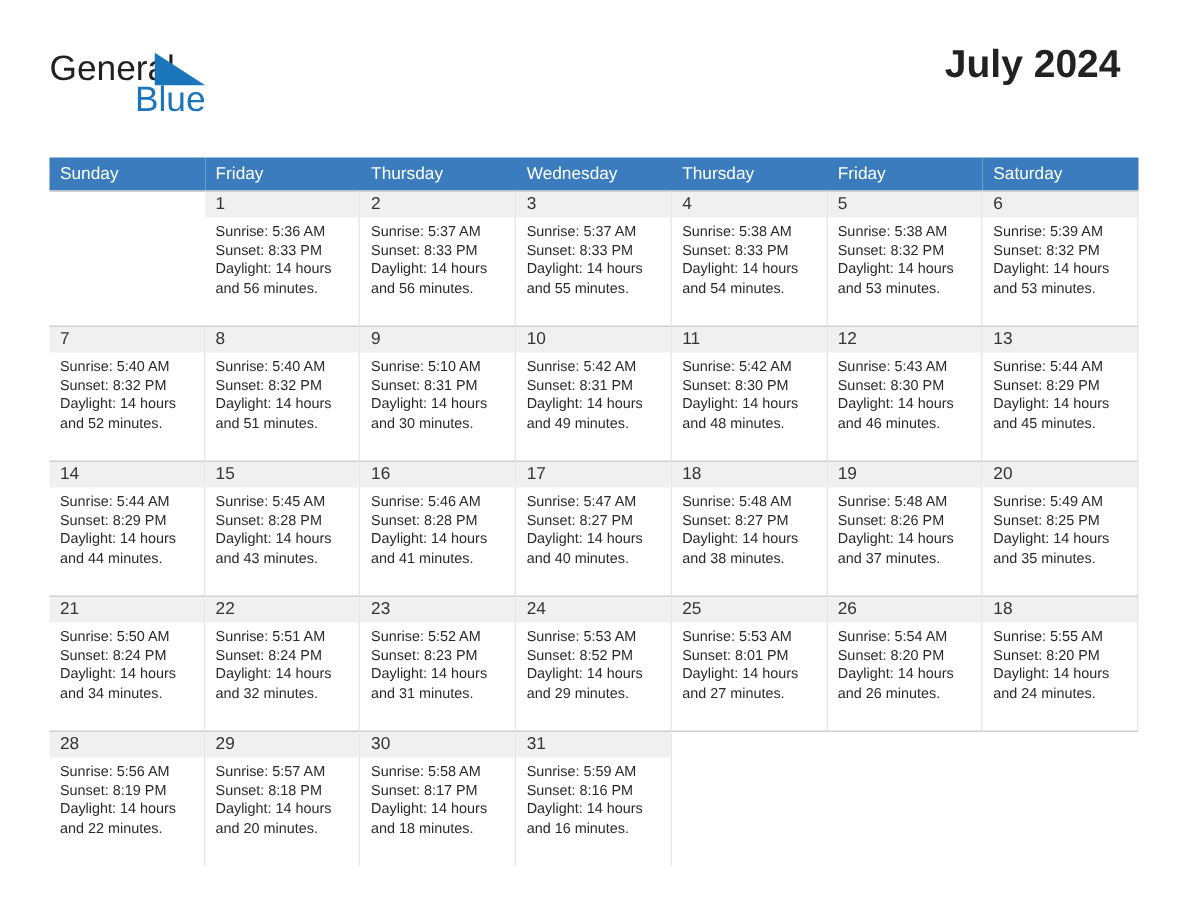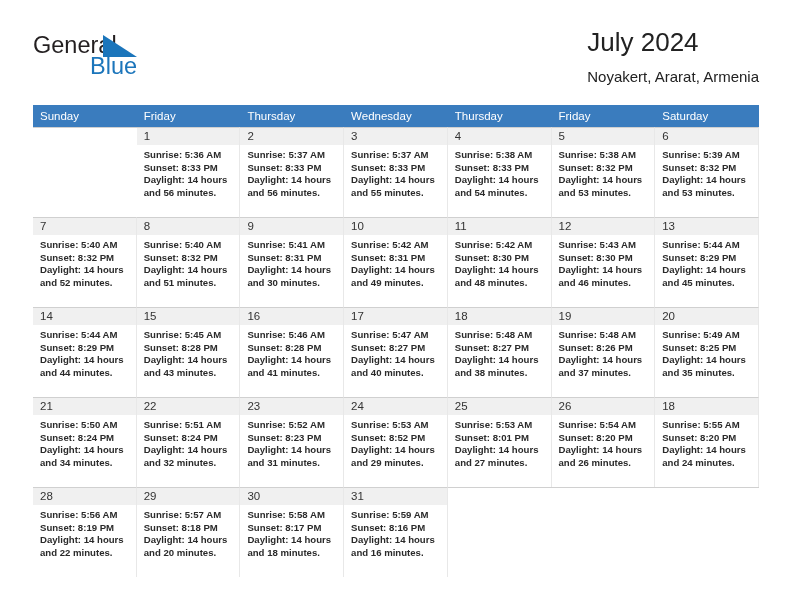--- a/index.html
+++ b/index.html
@@ -61,23 +61,24 @@
     left: 57px;
     top: 21px;
     font-size: 23.5px;
     color: #1b75bb;
     line-height: 1;
     text-align: right;
   }
 
   .title-block {
     position: absolute;
-    right: 0;
+    right: 12px;
     top: 0;
-    text-align: left;
+    text-align: center;
+    font-weight: bold;
   }
   .cal-title {
     font-size: 26px;
     color: #222222;
     line-height: 1.15;
     white-space: nowrap;
   }
   .cal-subtitle {
     font-size: 15px;
     color: #222222;
@@ -136,21 +137,20 @@
     color: #333333;
   }
   .cell.empty .daynum-band {
     background: transparent;
   }
   .cell-body {
     padding: 4px 6px 0 7px;
     font-size: 9.6px;
     line-height: 12.6px;
     color: #2a2a2a;
-    font-weight: bold;
   }
   .cell-body div { white-space: nowrap; }
 </style>
 </head>
 <body>
 
 <div class="page">
 
   <div class="header">
 
@@ -159,21 +159,20 @@
       <span class="logo-tri">
         <svg width="34" height="22" viewBox="0 0 34 22" xmlns="http://www.w3.org/2000/svg">
           <polygon points="0,0 34,22 0,22" fill="#1b75bb"></polygon>
         </svg>
       </span>
       <span class="logo-blue">Blue</span>
     </div>
 
     <div class="title-block">
       <div class="cal-title">July 2024</div>
-      <div class="cal-subtitle">Noyakert, Ararat, Armenia</div>
     </div>
 
   </div>
 
   <table class="calendar">
     <thead>
       <tr>
         <th>Sunday</th>
         <th>Friday</th>
         <th>Thursday</th>
@@ -277,21 +276,21 @@
                 <div>Sunset: 8:32 PM</div>
                 <div>Daylight: 14 hours</div>
                 <div>and 51 minutes.</div>
               </div>
             </div>
           </td>
           <td>
             <div class="cell">
               <div class="daynum-band">9</div>
               <div class="cell-body">
-                <div>Sunrise: 5:41 AM</div>
+                <div>Sunrise: 5:10 AM</div>
                 <div>Sunset: 8:31 PM</div>
                 <div>Daylight: 14 hours</div>
                 <div>and 30 minutes.</div>
               </div>
             </div>
           </td>
           <td>
             <div class="cell">
               <div class="daynum-band">10</div>
               <div class="cell-body">

